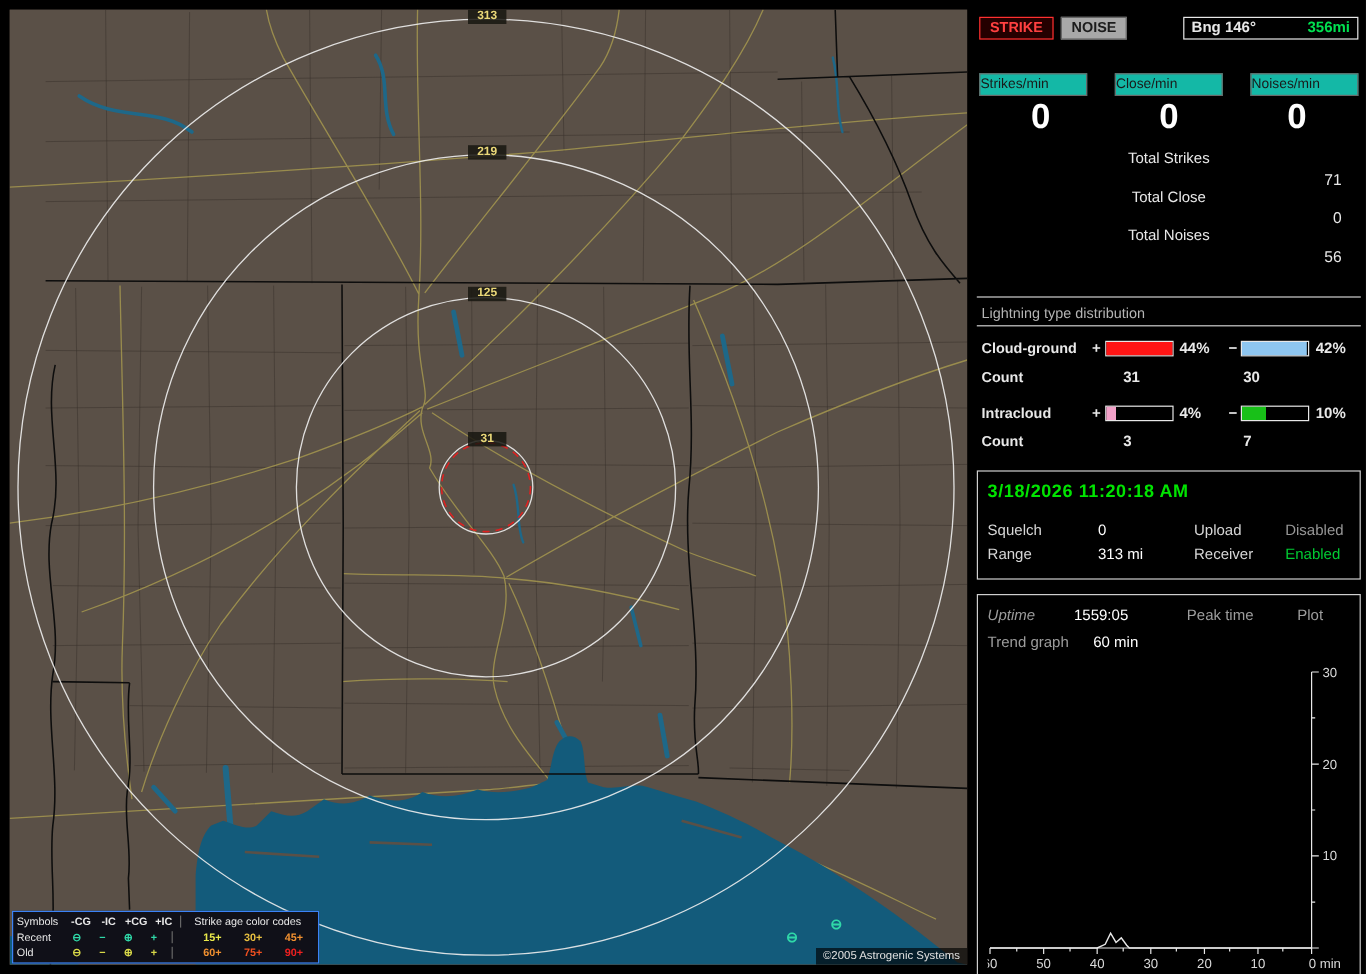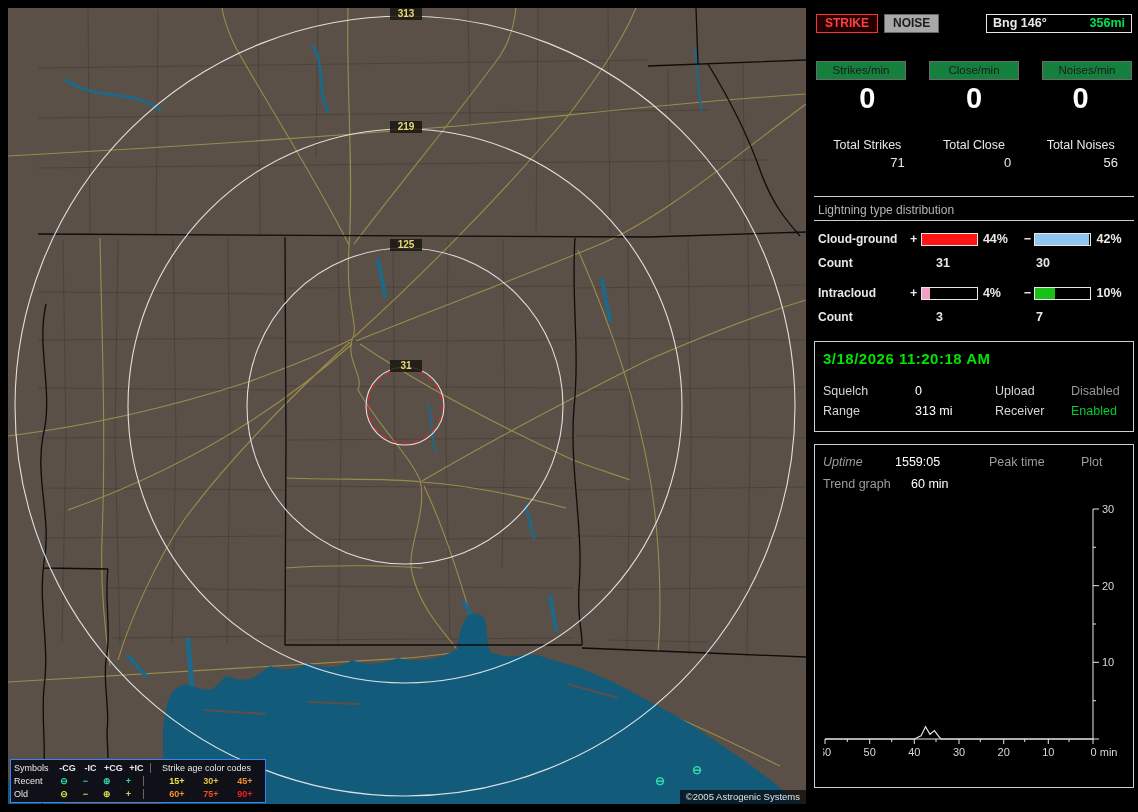--- a/index.html
+++ b/index.html
@@ -29,25 +29,25 @@
   
   .panel{position:absolute;left:814px;top:0;width:320px;height:812px;color:#e8e8e8;font-size:12.5px;}
   .header-row{display:flex;align-items:center;margin:14px 2px 0 2px;gap:6px;}
   .btn{font-size:12px;font-weight:bold;padding:1px 8px 2px 8px;border:1px solid #777;cursor:pointer;}
   .btn-strike{background:#250000;border-color:#ff3030;color:#ff4040;}
   .btn-noise{background:#a8a8a8;border-color:#666;color:#1c1c1c;}
   .bng-box{margin-left:auto;display:flex;justify-content:space-between;align-items:center;
            width:132px;border:1px solid #e8e8e8;background:#000;padding:1px 6px 2px 6px;
            font-size:12.5px;font-weight:bold;}
   .rates-row{display:flex;justify-content:space-between;margin:28px 2px 0 2px;}
-  .chip{width:88px;text-align:center;background:#15803d;color:#1a1a1a;font-size:11.5px;
+  .chip{width:88px;text-align:left;background:#14b8a6;color:#1a1a1a;font-size:11.5px;
         padding:2px 0 3px 0;border:1px solid #6a6a6a;cursor:pointer;}
   .zeros-row{display:flex;margin-top:2px;}
   .zeros-row div{flex:1;text-align:center;font-size:29px;font-weight:bold;color:#fff;}
-  .totals-row{display:flex;margin-top:23px;}
+  .totals-row{display:flex;margin-top:10px;flex-direction:column;}
   .totals-row .tot{flex:1;}
   .tot-label{text-align:center;font-size:12.5px;}
   .tot-value{text-align:right;padding-right:16px;font-size:13px;margin-top:3px;}
 
   .dist-section{margin-top:26px;border-top:1px solid #cfcfcf;padding-top:6px;}
   .dist-title{color:#b4b4b4;font-size:12px;padding:0 0 3px 4px;border-bottom:1px solid #cfcfcf;margin-bottom:6px;}
   .bar-row{display:flex;align-items:center;height:24px;padding-left:4px;}
   .bar-label{width:90px;font-weight:bold;font-size:12px;}
   .sign{width:14px;text-align:center;font-weight:bold;}
   .bar{width:56px;height:11px;border:1px solid #e8e8e8;background:#000;display:inline-block;}

